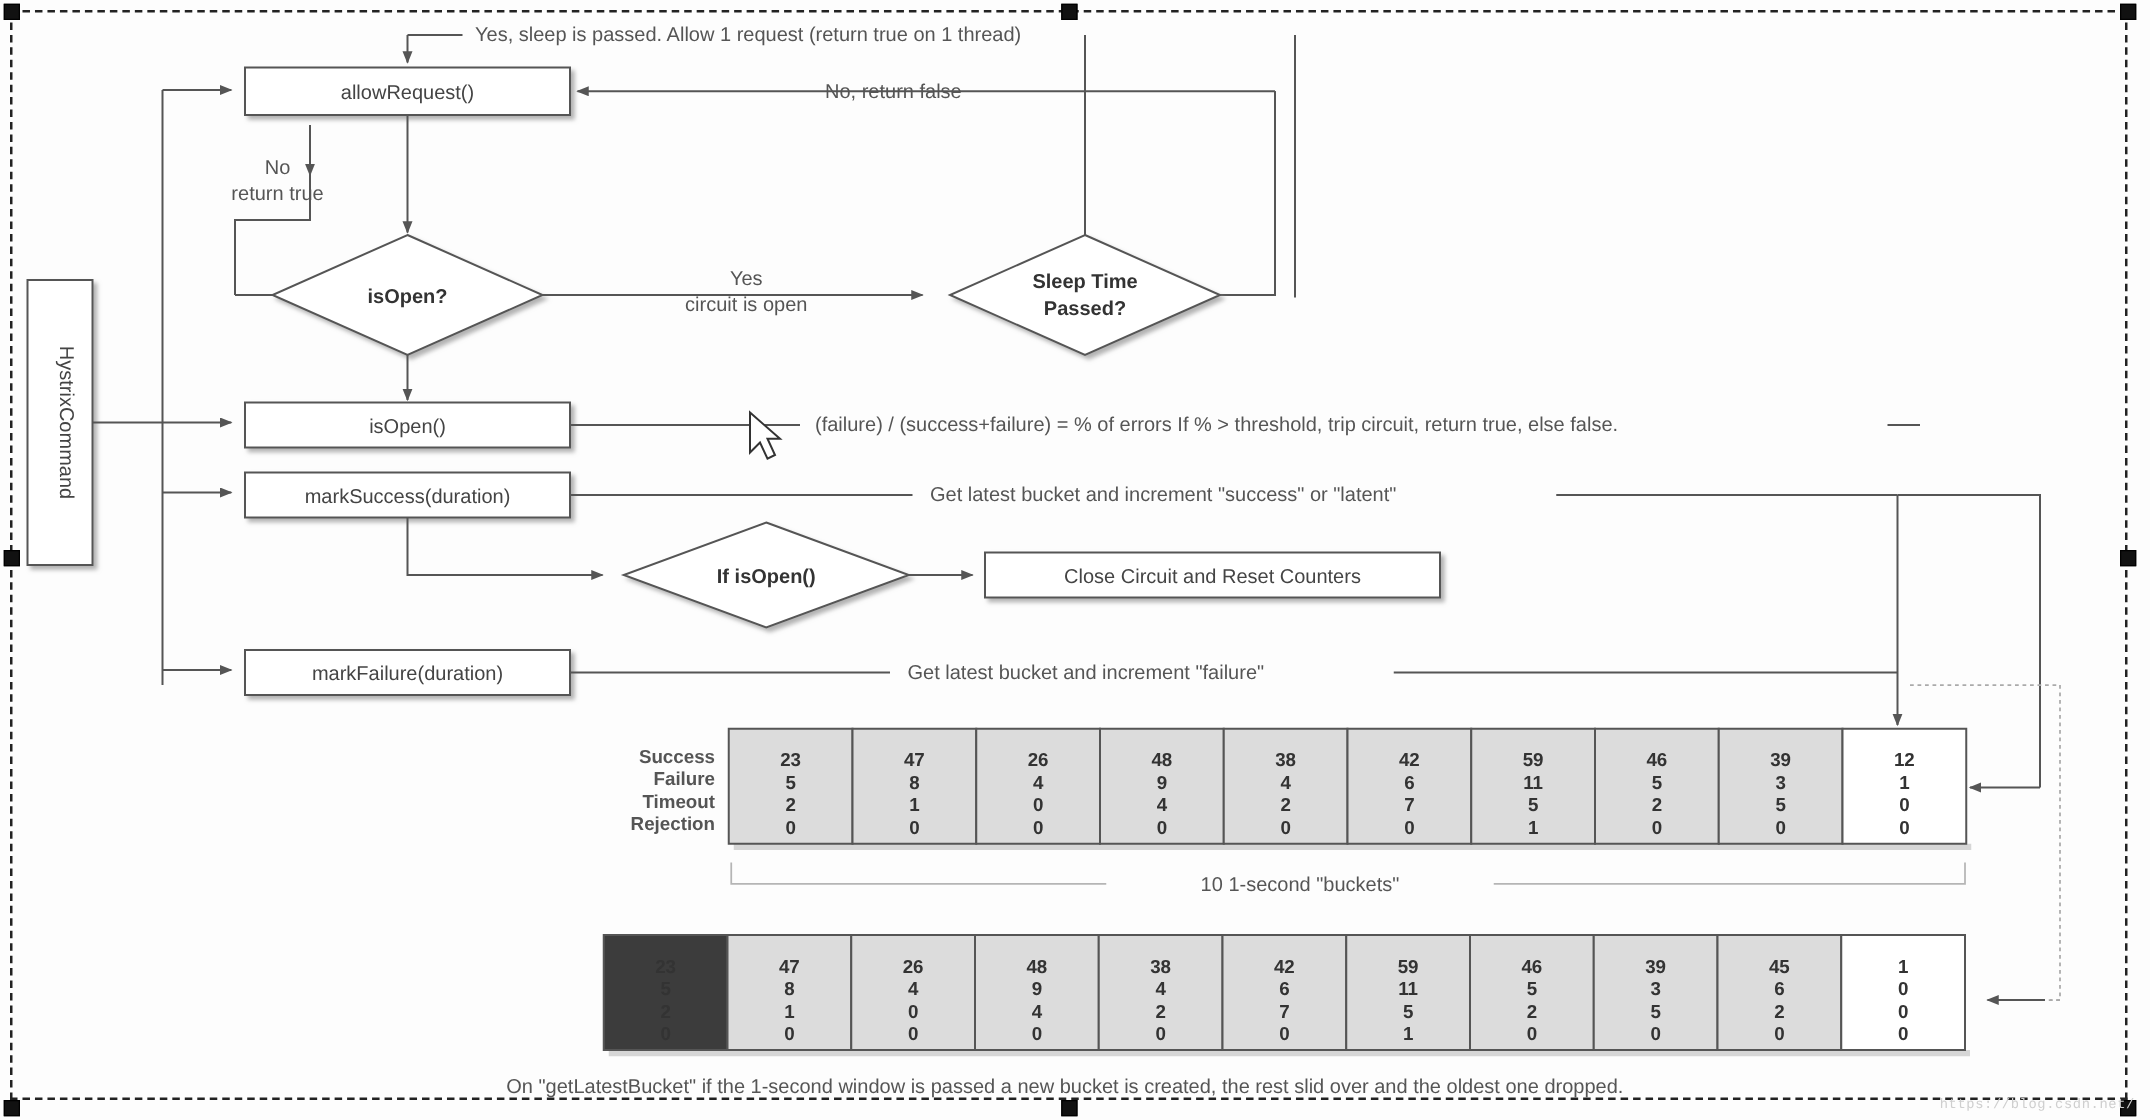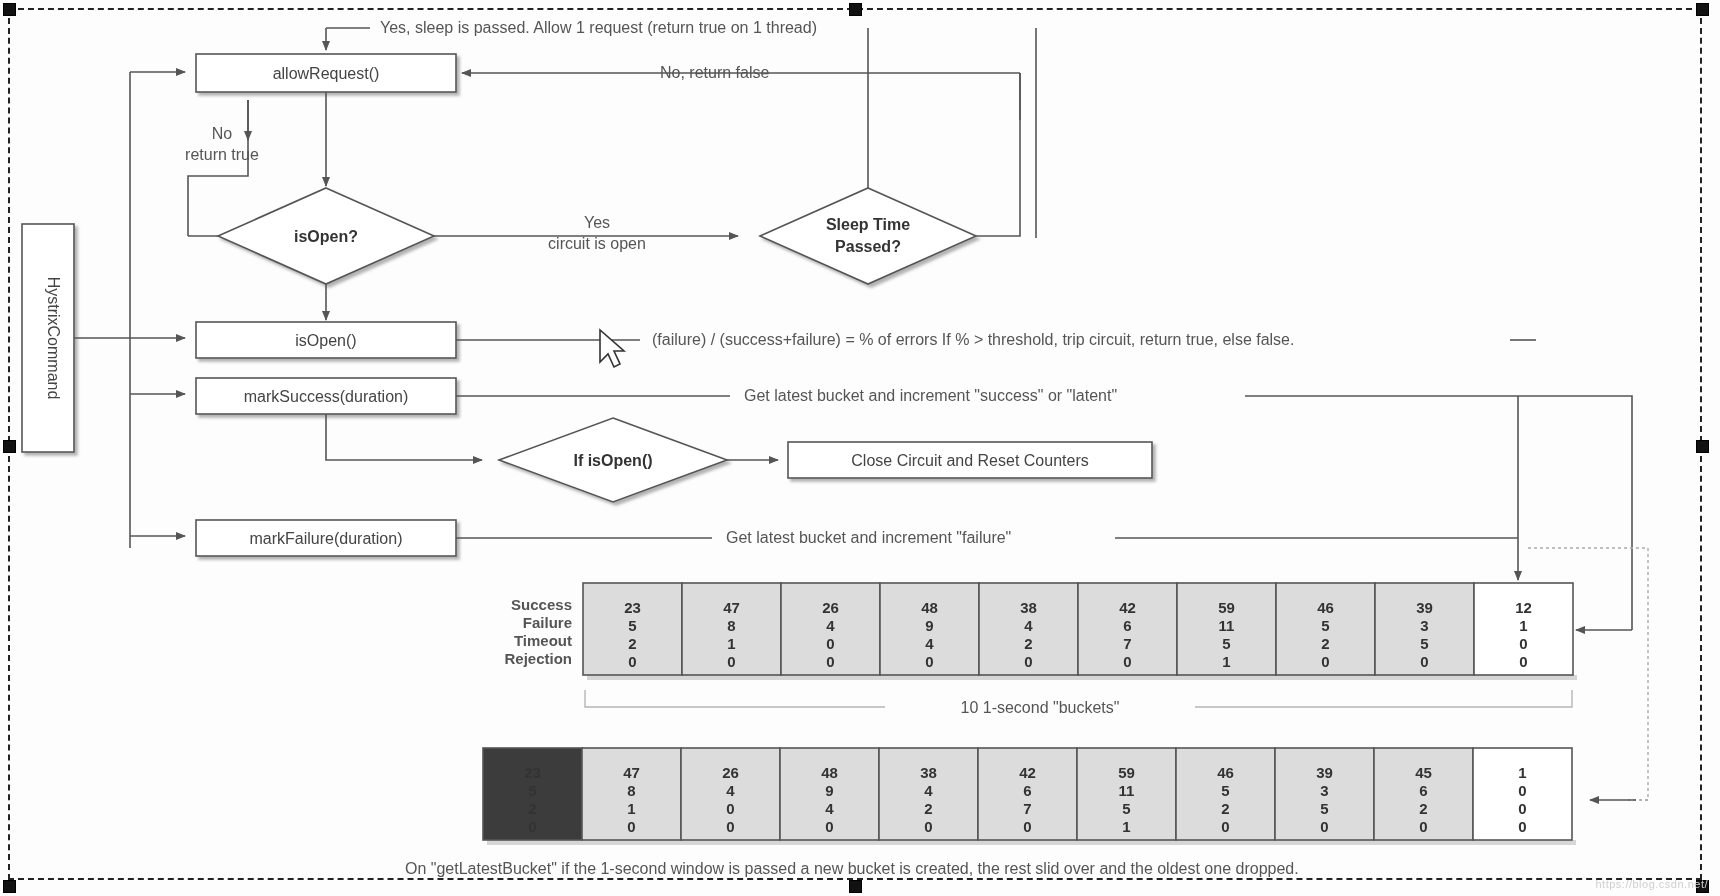--- a/index.html
+++ b/index.html
@@ -2,21 +2,21 @@
 <html><head>
 <meta charset="utf-8">
 <style>
   html,body{margin:0;padding:0;background:#ffffff;}
   body{font-family:"Liberation Sans",sans-serif;}
   #page{position:relative;width:1720px;height:896px;background:#fdfdfd;overflow:hidden;}
   #canvas{position:absolute;left:0;top:0;width:1720px;height:896px;}
   .sel-border{position:absolute;left:8px;top:8px;width:1694px;height:872px;
       border:2px dashed #222;box-sizing:border-box;pointer-events:none;}
   .handle{position:absolute;width:11px;height:11px;background:#111;border:1px solid #000;}
-  .wm{position:absolute;right:12px;bottom:6px;font-size:11px;color:#cfcfcf;letter-spacing:.5px;}
+  .wm{position:absolute;right:12px;bottom:6px;font-size:11px;color:#cfcfcf;letter-spacing:.5px;font-family:Liberation Mono, monospace;}
   svg text{font-family:"Liberation Sans",sans-serif;fill:#3a3a3a;}
   .lbl{font-size:16px;fill:#555;}
   .nodetxt{font-size:16px;fill:#444;}
   .boldtxt{font-size:16px;font-weight:bold;fill:#333;}
   .rowlbl{font-size:15px;font-weight:bold;fill:#555;}
   .cellnum{font-size:15px;font-weight:bold;fill:#333;}
   .cap{font-size:16px;fill:#555;}
   .edge{stroke:#555;stroke-width:1.6;fill:none;}
   .edge-dot{stroke:#aaa;stroke-width:1.4;fill:none;stroke-dasharray:3 3;}
   .box{fill:#ffffff;stroke:#555;stroke-width:1.6;}

